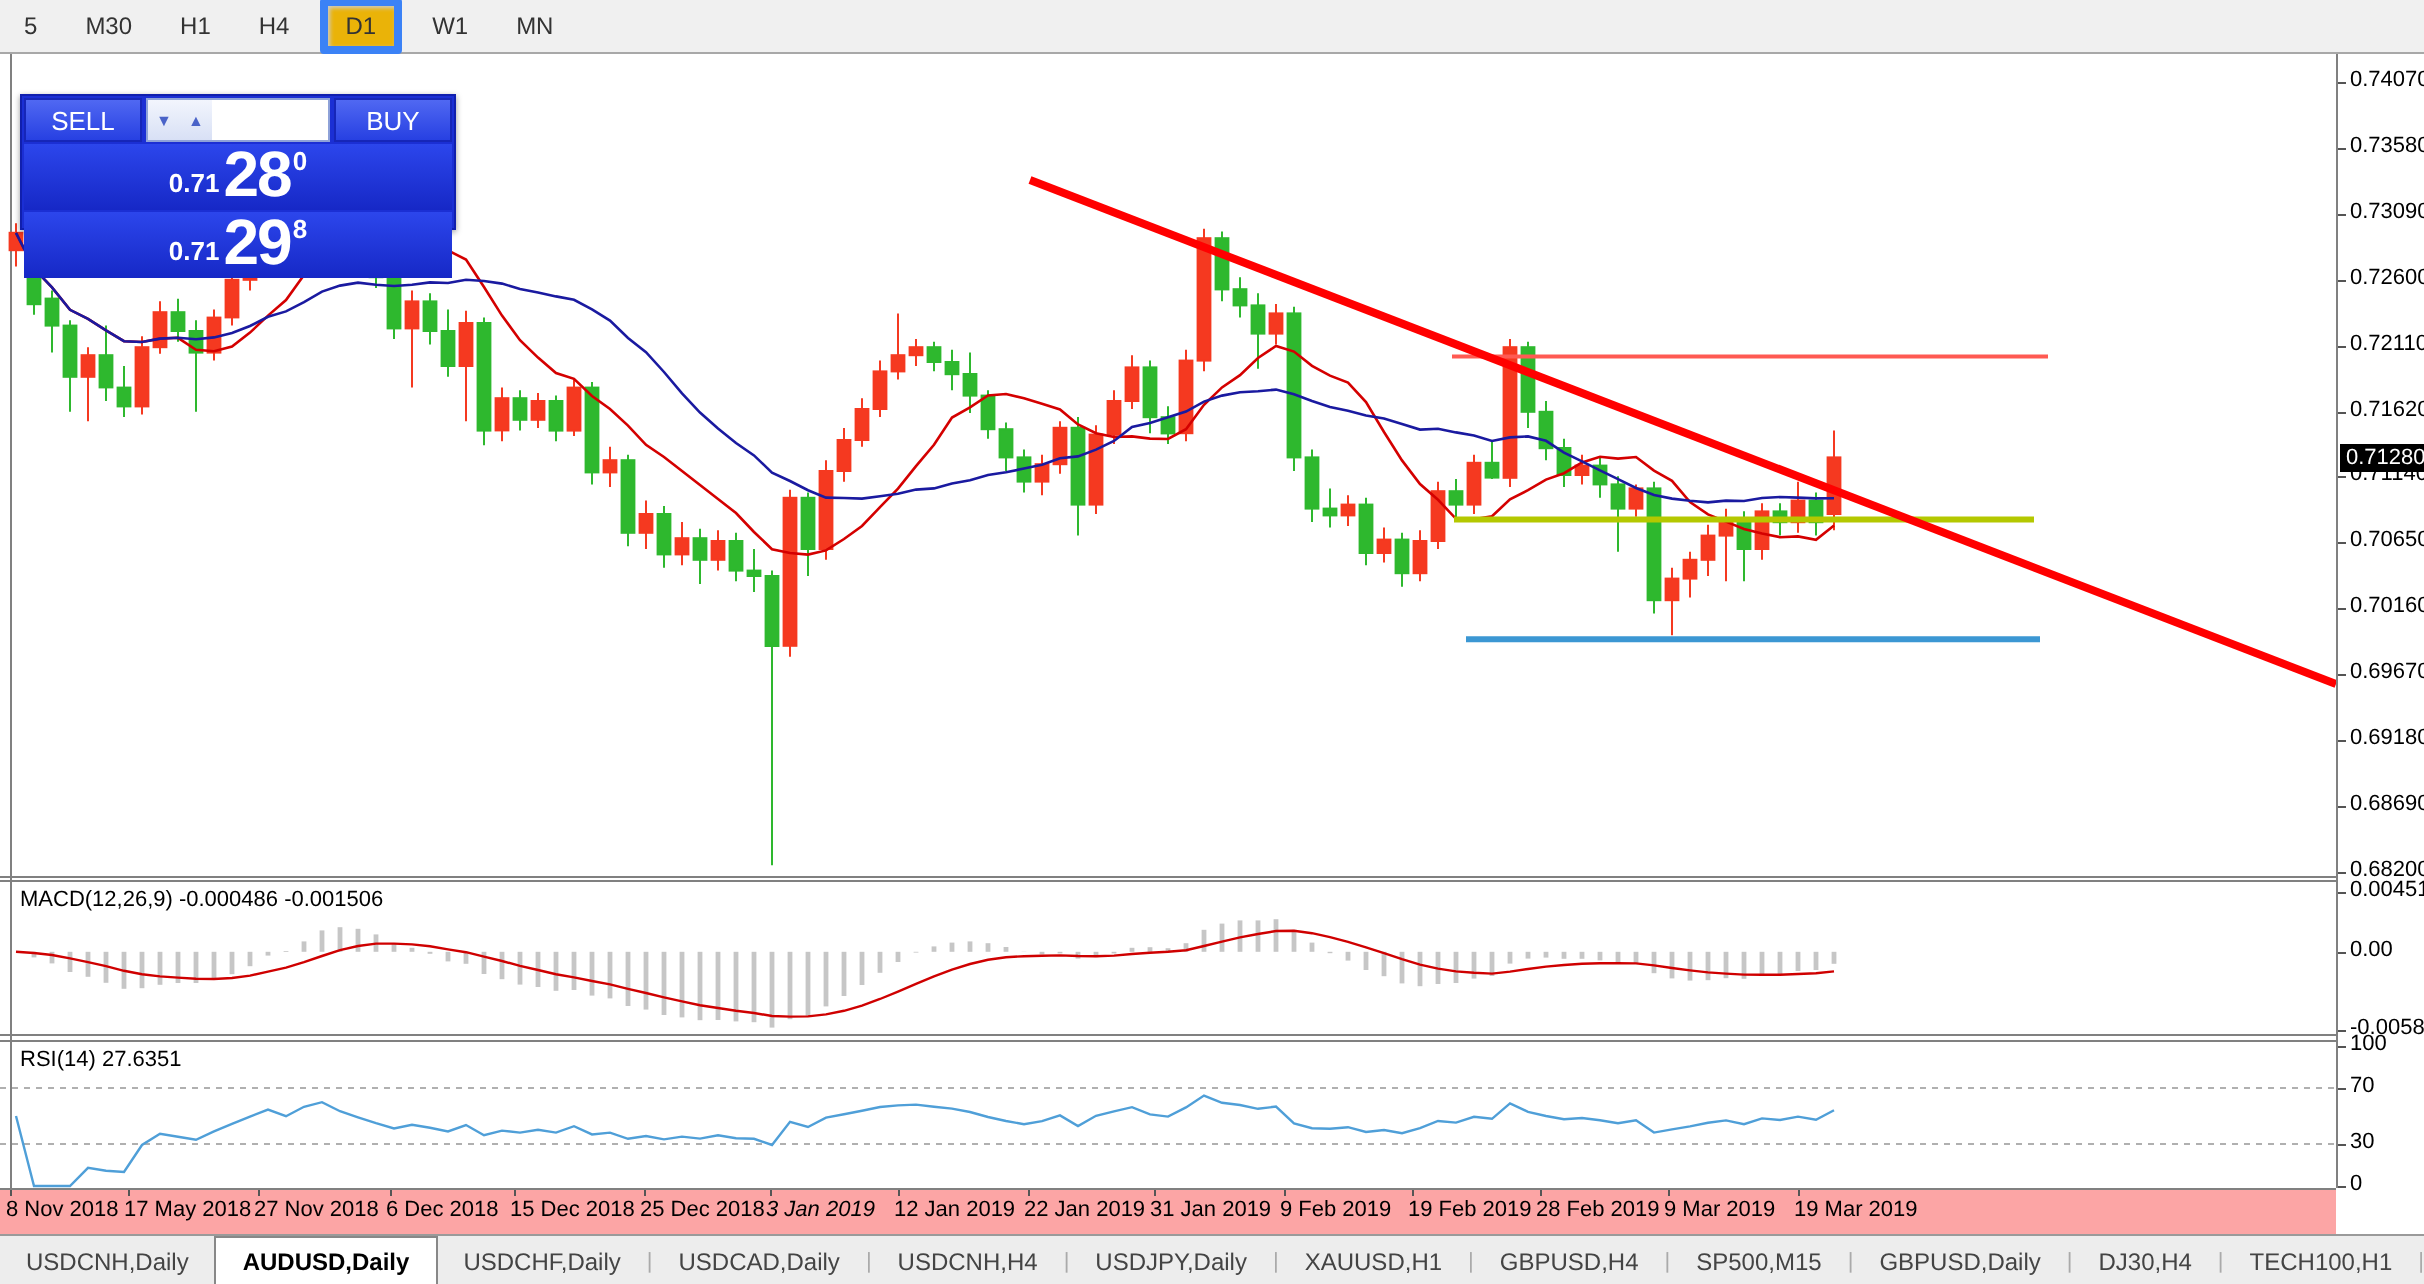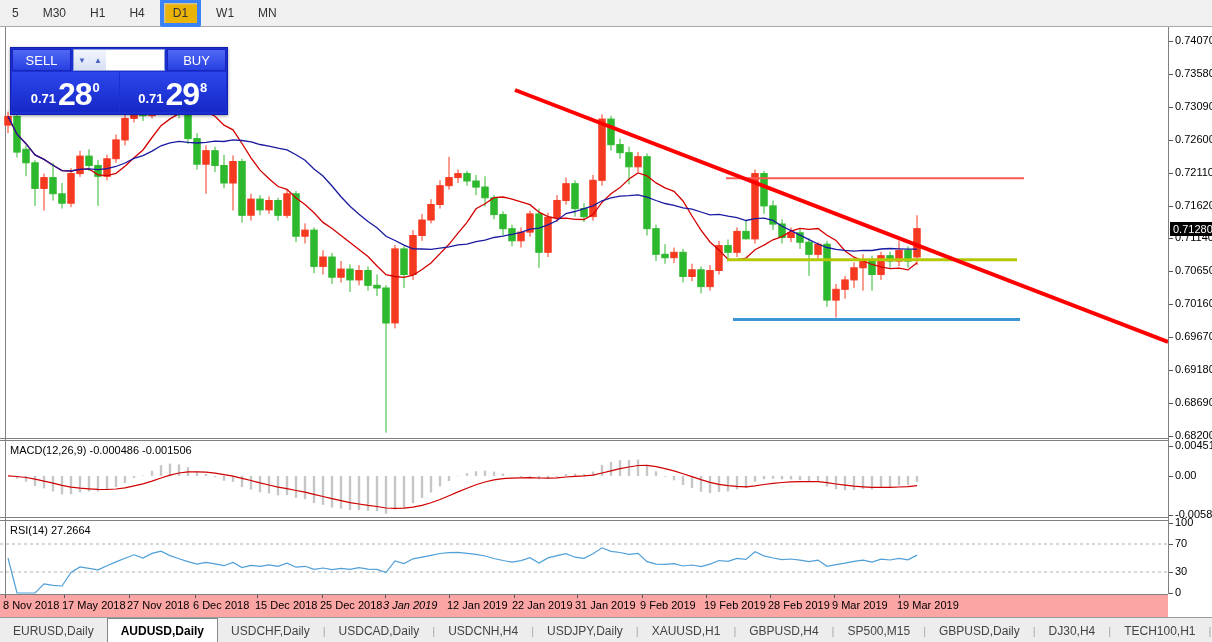--- a/index.html
+++ b/index.html
@@ -28,21 +28,21 @@
   #panel{position:absolute;left:10px;top:47px;width:216px;height:66px;z-index:10;
          background:#1b2fd4;border:1px solid #101fae;box-shadow:0 1px 3px rgba(0,0,0,.4);}
   #panel .row1{display:flex;align-items:stretch;height:22px;margin:1px;}
   .trade-btn{width:57px;background:linear-gradient(#5068f2,#2740e2);color:#fff;font-size:13px;
              display:flex;align-items:center;justify-content:center;cursor:pointer;border:1px solid #1626b8;}
   .vol-group{flex:1;display:flex;margin:0 2px;background:#fff;border:1px solid #8ea2d8;}
   .spin-btn{width:16px;background:linear-gradient(#f2f5fd,#d8e0f5);display:flex;align-items:center;
             justify-content:center;font-size:8px;color:#4a63c8;cursor:pointer;}
   .vol-field{flex:1;font-size:13px;color:#000;text-align:center;border:none;outline:none;
              font-family:"Liberation Sans",sans-serif;padding:0;}
-  #panel .row2{display:flex;height:40px;margin:0 1px 1px 1px;gap:1px;}
+  #panel .row2{display:flex;height:40px;margin:0 1px 1px 1px;gap:1px;flex-direction:column;}
   .price-box{flex:1;background:linear-gradient(#2c46ec,#1628c6);color:#fff;display:flex;
              align-items:flex-end;justify-content:center;padding-bottom:3px;cursor:pointer;}
   .price-box .small{font-size:13px;font-weight:bold;margin-right:2px;margin-bottom:3px;}
   .price-box .big{font-size:32px;font-weight:bold;line-height:30px;letter-spacing:-1px;}
   .price-box .sup{font-size:13px;font-weight:bold;margin-bottom:14px;margin-left:1px;}
   
   #date-row{position:absolute;left:0;top:595px;width:1168px;height:22px;background:#fca5a5;}
   .date-label{position:absolute;top:4px;font-size:11px;color:#000;white-space:nowrap;}
   .date-tick{position:absolute;top:0;width:1px;height:3px;background:#555;}
   
@@ -393,21 +393,21 @@
       <polyline points="8,34.9 17,35.5 26,36.5 35,38.2 44,40.1 53,42.1 62,44.4 71,46.1 80,47.2 89,47.8 98,48.4 107,48.5 116,48.0 125,46.8 134,44.8 143,42.8 152,40.1 161,37.0 170,34.1 179,32.0 188,30.8 197,30.8 206,31.2 215,32.1 224,33.7 233,35.1 242,37.3 251,39.5 260,41.9 269,44.0 278,46.1 287,47.7 296,49.5 305,51.2 314,53.4 323,55.5 332,57.7 341,59.7 350,61.6 359,63.0 368,64.4 377,65.5 386,67.0 395,67.3 404,67.2 413,66.2 422,64.4 431,61.8 440,58.5 449,54.8 458,50.9 467,47.2 476,43.8 485,41.0 494,38.9 503,37.6 512,37.1 521,36.9 530,36.7 539,37.0 548,37.1 557,36.8 566,36.0 575,35.4 584,34.9 593,34.1 602,32.0 611,29.8 620,27.7 629,26.0 638,24.5 647,24.4 656,25.6 665,27.6 674,29.9 683,32.7 692,35.6 701,38.6 710,41.3 719,43.3 728,44.7 737,45.4 746,45.8 755,44.8 764,43.5 773,42.3 782,41.5 791,40.9 800,40.6 809,40.6 818,40.7 827,41.7 836,43.0 845,44.2 854,45.2 863,45.8 872,46.3 881,46.4 890,46.4 899,46.0 908,45.6 917,44.7" fill="none" stroke="#cf0000" stroke-width="1.2"></polyline>
     </svg>
   <svg id="rsi-svg" style="top:521px" width="1168" height="73">
       <line x1="0" y1="23.0" x2="1168" y2="23.0" stroke="#b0b0b0" stroke-width="1" stroke-dasharray="3,3"></line>
       <line x1="0" y1="51.0" x2="1168" y2="51.0" stroke="#b0b0b0" stroke-width="1" stroke-dasharray="3,3"></line>
       <polyline points="8,37.0 17,72.0 26,72.0 35,72.0 44,62.9 53,64.4 62,65.0 71,51.5 80,45.9 89,47.4 98,48.9 107,44.7 116,40.9 125,37.3 134,33.8 143,37.1 152,32.4 161,30.1 170,34.6 179,37.7 188,40.6 197,43.2 206,41.4 215,42.9 224,44.7 233,41.5 242,46.6 251,44.3 260,45.3 269,43.9 278,45.3 287,42.1 296,46.2 305,45.3 314,48.4 323,47.0 332,48.7 341,47.3 350,48.3 359,46.6 368,48.1 377,48.4 386,51.5 395,39.9 404,42.5 413,37.8 422,36.1 431,34.4 440,32.5 449,31.7 458,31.3 467,32.4 476,33.3 485,35.0 494,37.5 503,39.5 512,41.1 521,39.6 530,36.7 539,42.0 548,36.9 557,34.7 566,32.6 575,36.2 584,37.3 593,32.7 602,26.8 611,30.4 620,31.5 629,33.4 638,32.3 647,40.7 656,43.1 665,43.4 674,42.6 683,45.0 692,44.0 701,45.6 710,43.1 719,39.5 728,40.3 737,37.4 746,38.4 755,30.7 764,34.9 773,37.0 782,38.6 791,38.0 800,39.1 809,40.6 818,39.1 827,45.3 836,43.7 845,42.2 854,40.4 863,39.2 872,41.1 881,38.2 890,39.0 899,37.3 908,38.9 917,34.1" fill="none" stroke="#4f9fd8" stroke-width="1.2"></polyline>
     </svg>
 
 
   <div class="ind-label" style="top:444px">MACD(12,26,9) -0.000486 -0.001506</div>
-  <div class="ind-label" style="top:524px">RSI(14) 27.2664</div>
+  <div class="ind-label" style="top:524px">RSI(14) 27.6351</div>
 
   <div id="panel">
     <div class="row1">
       <div class="trade-btn">SELL</div>
       <div class="vol-group">
         <div class="spin-btn">▼</div>
         <div class="spin-btn">▲</div>
       </div>
       <div class="trade-btn">BUY</div>
     </div>
@@ -496,21 +496,21 @@
       <div class="date-label" style="left: 704px;">19 Feb 2019</div>
       <div class="date-tick" style="left: 770px;"></div>
       <div class="date-label" style="left: 768px;">28 Feb 2019</div>
       <div class="date-tick" style="left: 834px;"></div>
       <div class="date-label" style="left: 832px;">9 Mar 2019</div>
       <div class="date-tick" style="left: 899px;"></div>
       <div class="date-label" style="left: 897px;">19 Mar 2019</div>
     </div>
 
   <div id="tabbar">
-      <div class="tab">EURUSD,Daily</div>
+      <div class="tab">USDCNH,Daily</div>
       <div class="tab active">AUDUSD,Daily</div>
       <div class="tab">USDCHF,Daily</div>
       <div class="tab-sep">|</div>
       <div class="tab">USDCAD,Daily</div>
       <div class="tab-sep">|</div>
       <div class="tab">USDCNH,H4</div>
       <div class="tab-sep">|</div>
       <div class="tab">USDJPY,Daily</div>
       <div class="tab-sep">|</div>
       <div class="tab">XAUUSD,H1</div>

